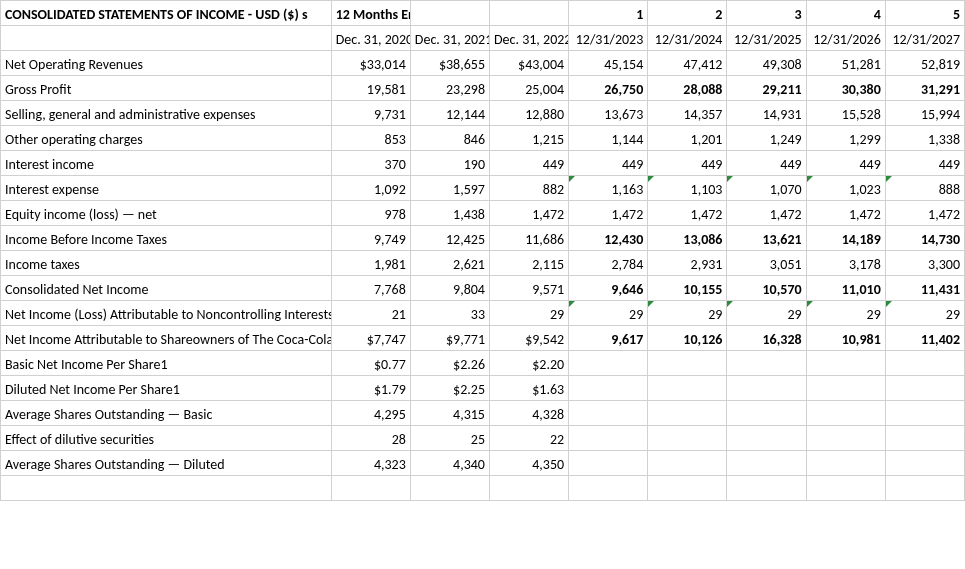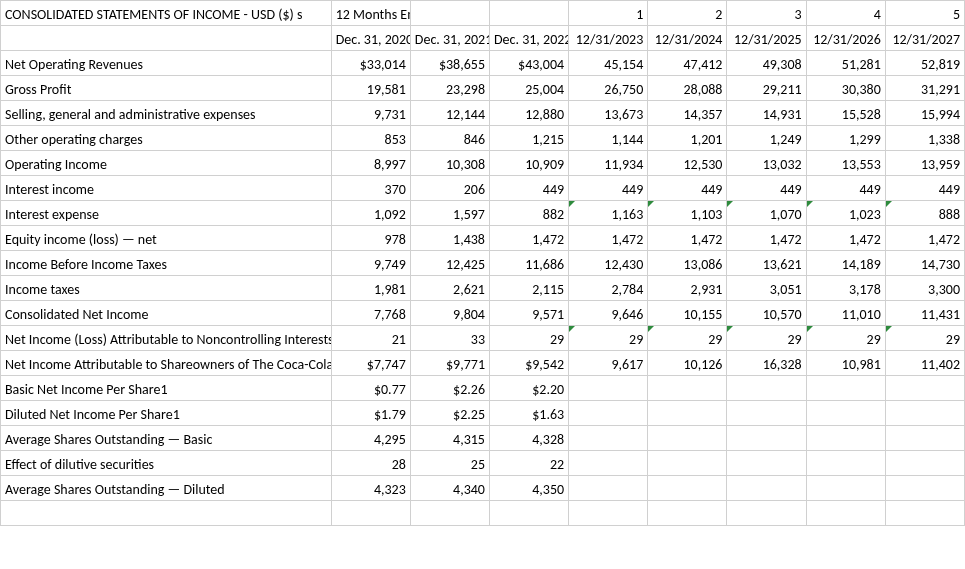--- a/index.html
+++ b/index.html
@@ -19,22 +19,22 @@
   td {
     border: 1px solid #d0d0d0;
     padding: 2px 4px;
     height: 20px;
     overflow: hidden;
     white-space: nowrap;
     position: relative;
     vertical-align: bottom;
   }
   td.num { text-align: right; }
-  td.bold { font-weight: normal; }
-  td.header-top { font-weight: normal; vertical-align: bottom;}
+  td.bold { font-weight: bold; }
+  td.header-top { font-weight: bold; vertical-align: bottom;}
   .tri::before {
     content:"";
     position:absolute;
     top:0; left:0;
     border-top:6px solid #2e8b3d;
     border-right:6px solid transparent;
   }
 </style>
 </head>
 <body>
@@ -112,34 +112,23 @@
         <td class="num">853</td>
         <td class="num">846</td>
         <td class="num">1,215</td>
         <td class="num">1,144</td>
         <td class="num">1,201</td>
         <td class="num">1,249</td>
         <td class="num">1,299</td>
         <td class="num">1,338</td>
       </tr>
       <tr>
-        <td>Operating Income</td>
-        <td class="num">8,997</td>
-        <td class="num">10,308</td>
-        <td class="num">10,909</td>
-        <td class="num bold">11,934</td>
-        <td class="num bold">12,530</td>
-        <td class="num bold">13,032</td>
-        <td class="num bold">13,553</td>
-        <td class="num bold">13,959</td>
-      </tr>
-      <tr>
         <td>Interest income</td>
         <td class="num">370</td>
-        <td class="num">206</td>
+        <td class="num">190</td>
         <td class="num">449</td>
         <td class="num">449</td>
         <td class="num">449</td>
         <td class="num">449</td>
         <td class="num">449</td>
         <td class="num">449</td>
       </tr>
       <tr>
         <td>Interest expense</td>
         <td class="num">1,092</td>

